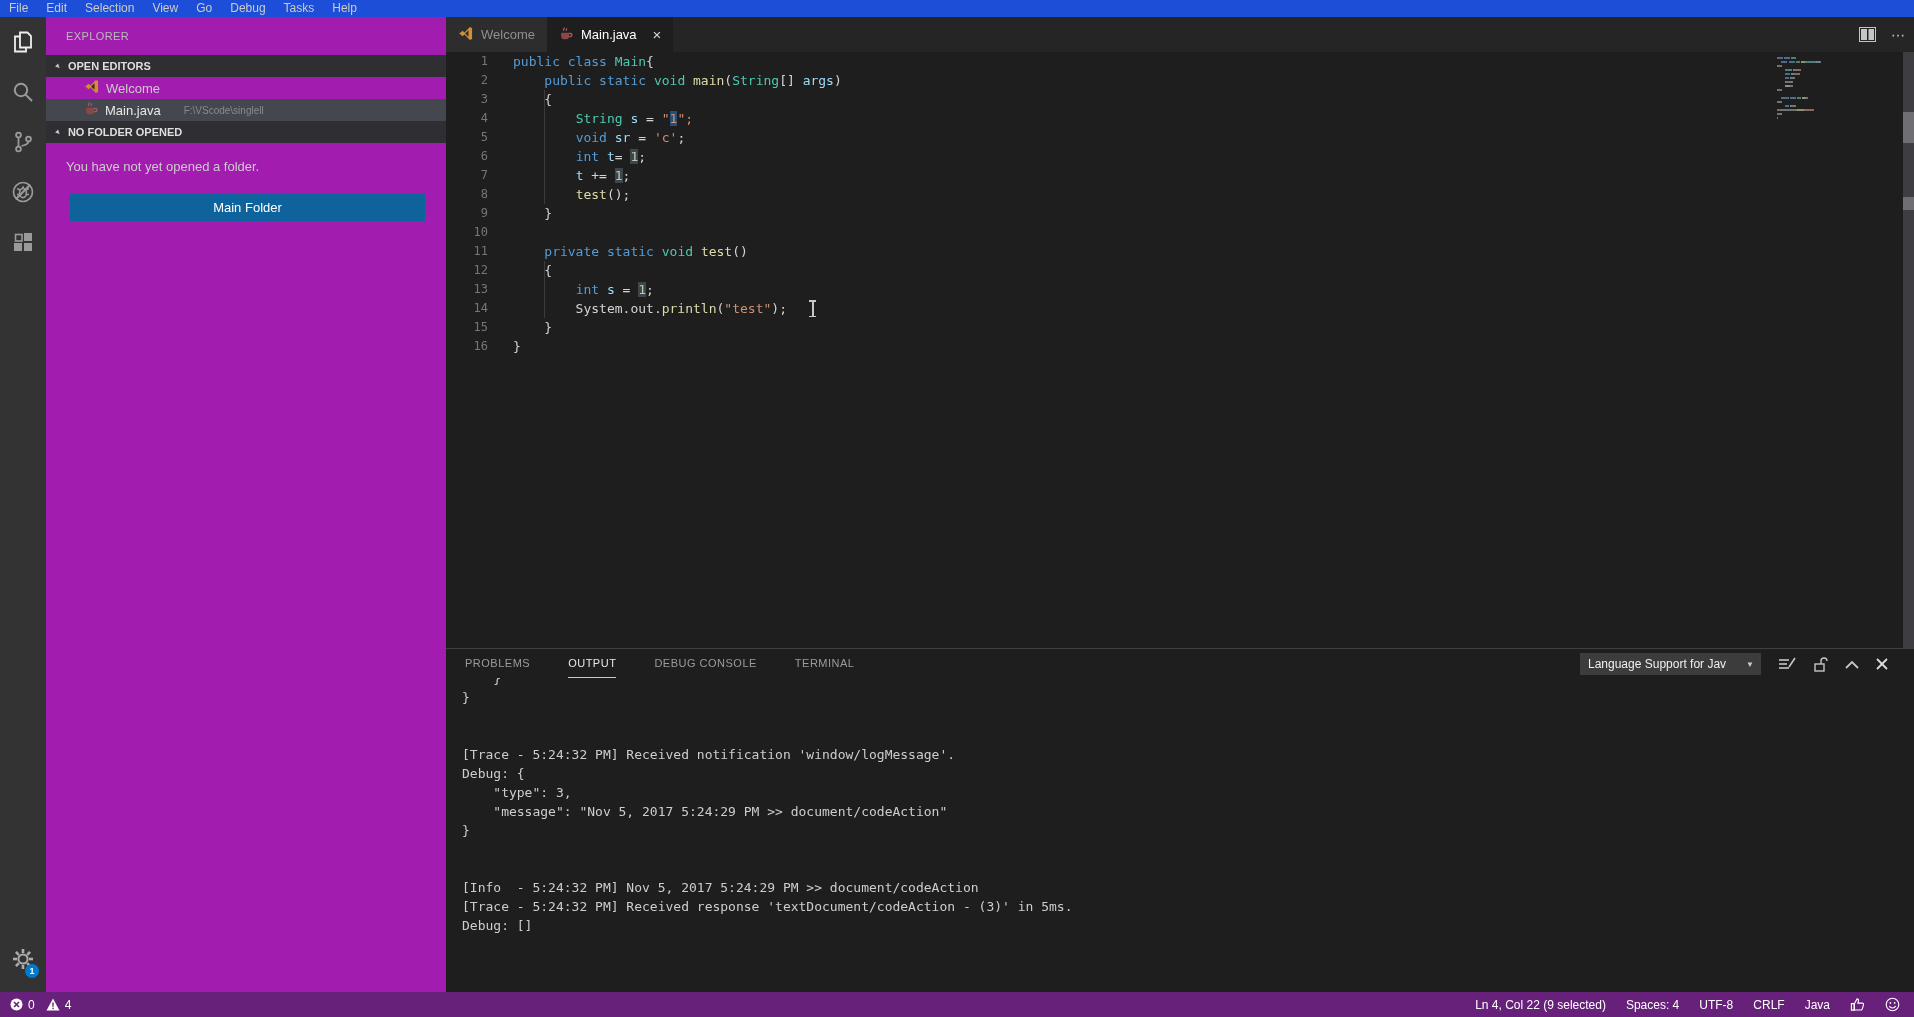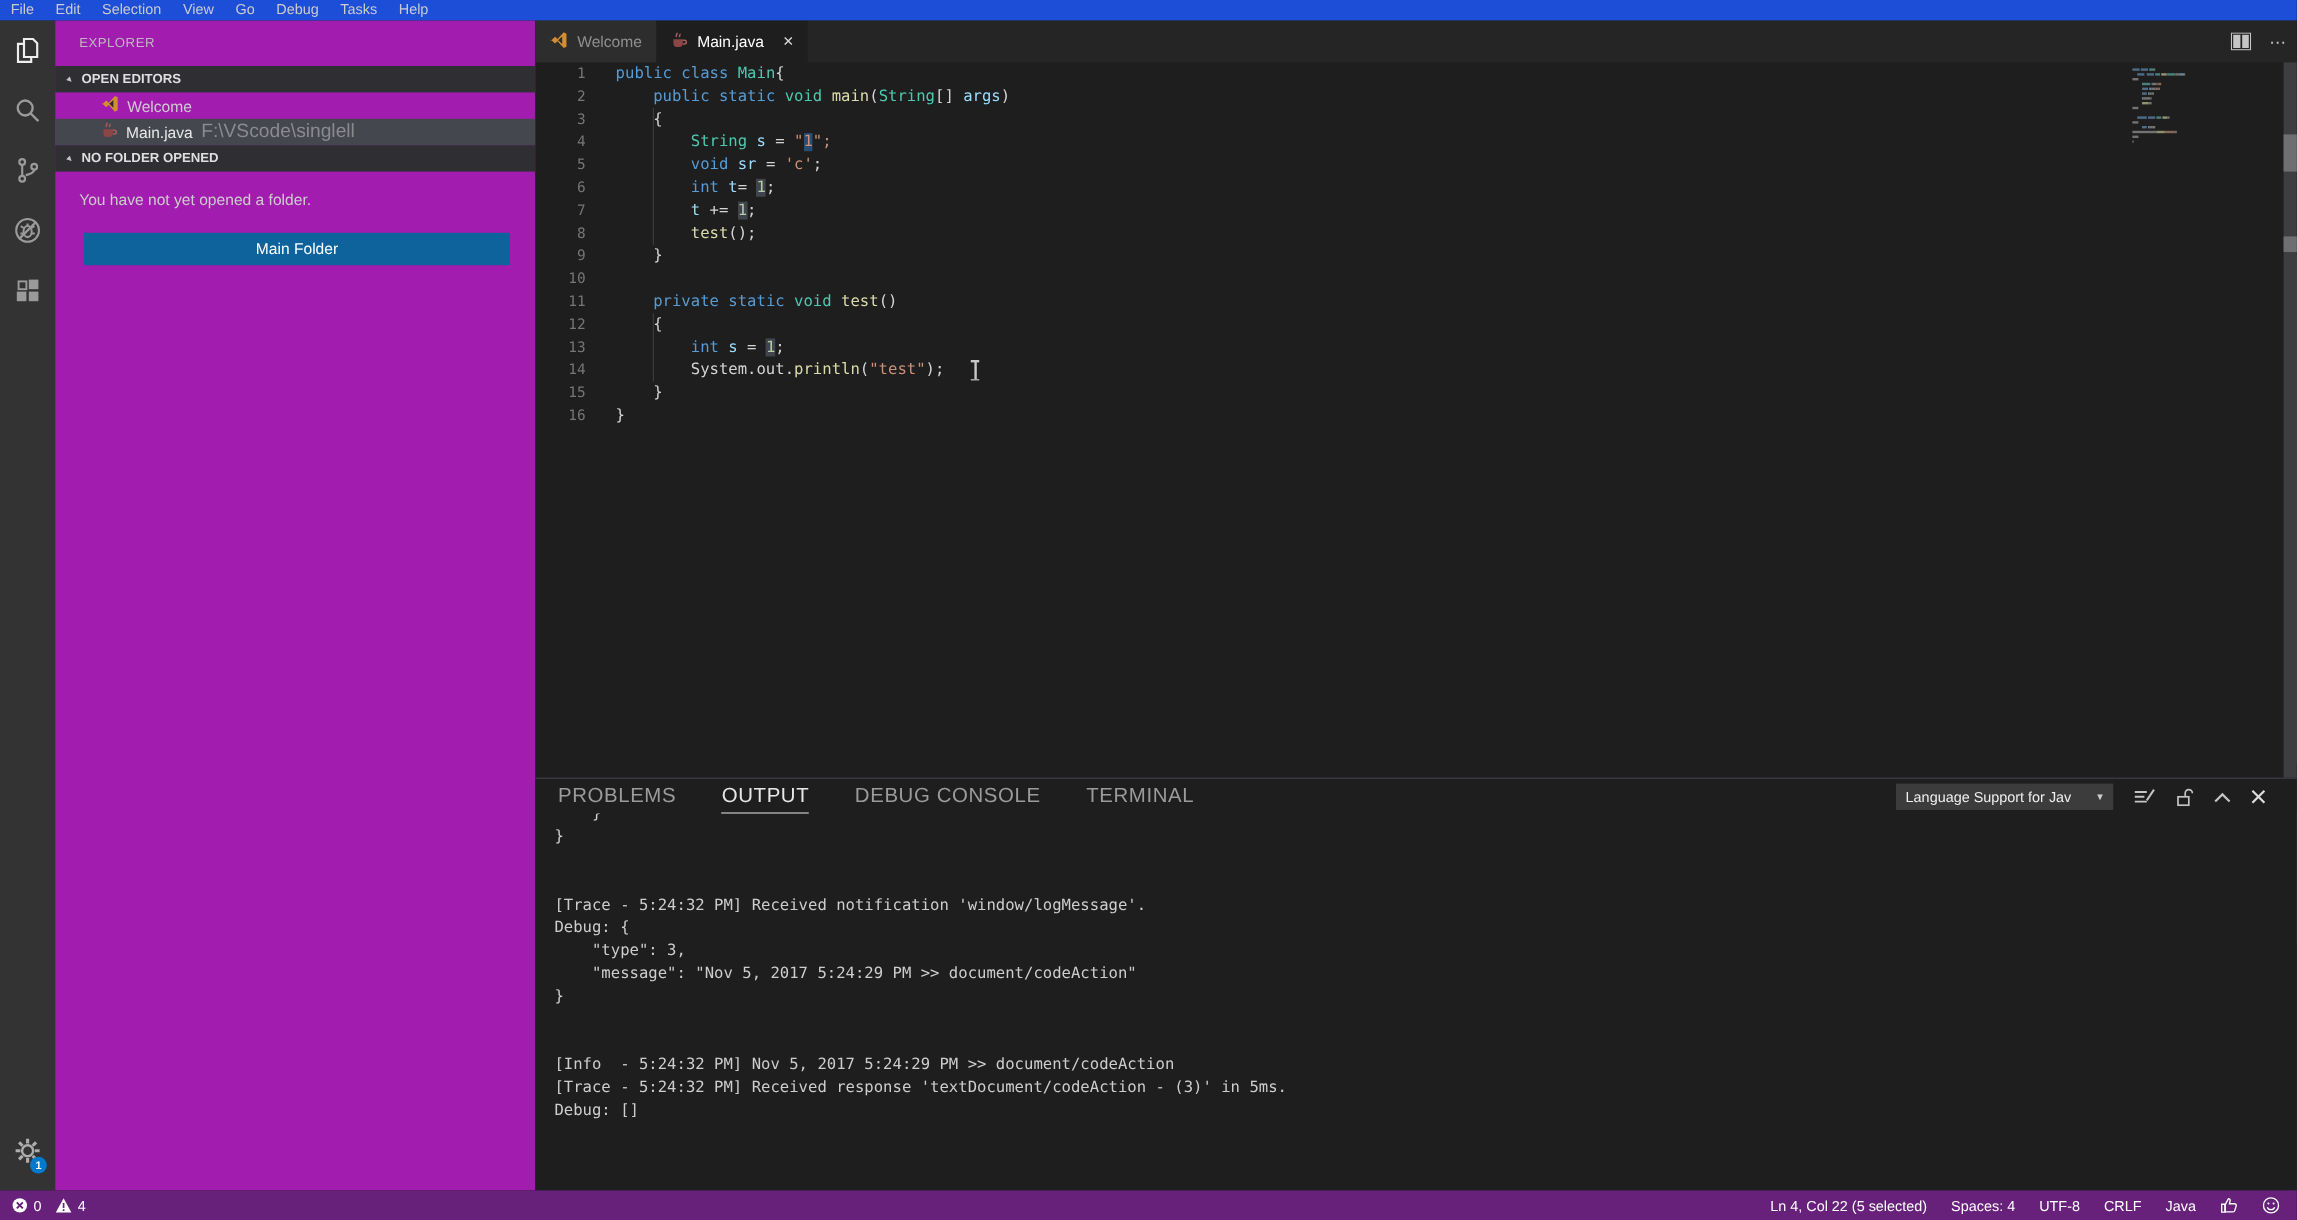--- a/index.html
+++ b/index.html
@@ -16,21 +16,21 @@
   .badge{position:absolute;right:7px;bottom:6px;width:14px;height:14px;border-radius:50%;background:#007ACC;
     color:#fff;font-size:9px;line-height:14px;text-align:center;font-weight:bold}
   
   .sidebar{position:absolute;left:46px;top:0;width:400px;height:100%;background:#a21caf;color:#CCC}
   .sb-title{height:38px;line-height:38px;padding-left:20px;font-size:11px;color:#BBBBBB;letter-spacing:.4px}
   .sb-section{height:22px;display:flex;align-items:center;background:#2E2E33;font-weight:bold;font-size:11px;
     color:#DFDFDF;padding-left:8px;gap:6px;cursor:pointer}
   .twistie{display:inline-block;font-size:8px;color:#C5C5C5;transform:rotate(-45deg) scale(.9)}
   .sb-row{height:22px;display:flex;align-items:center;padding-left:38px;font-size:13px;color:#CCCCCC;gap:7px;cursor:pointer}
   .sb-row.selected{background:#45474E;color:#E8E8E8}
-  .sb-detail{color:#8A8A8F;font-size:16px;margin-left:0;white-space:nowrap}
+  .sb-detail{color:#8A8A8F;font-size:10px;margin-left:16px;white-space:nowrap}
   .sb-msg{padding:16px 20px 8px;font-size:13px;color:#CCCCCC}
   .open-folder{display:block;margin:12px 0 0 24px;width:355px;height:27px;background:#0E639C;color:#FFFFFF;
     border:none;font-size:13px;font-family:inherit;cursor:pointer}
   
   .editorcol{position:absolute;left:446px;top:0;right:0;height:100%}
   .tabbar{position:absolute;top:0;left:0;right:0;height:35px;background:#252526;display:flex}
   .tab{height:35px;display:flex;align-items:center;padding:0 12px;gap:8px;font-size:13px;cursor:pointer}
   .tab.inactive{background:#2D2D2D;color:#8F8F8F}
   .tab.active{background:#1E1E1E;color:#FFFFFF}
   .tab-close{margin-left:8px;color:#D8D8D8;font-size:15px;line-height:15px}
@@ -52,21 +52,21 @@
   .sbar .dec2{position:absolute;left:0;top:145px;width:11px;height:13px;background:#6E6E73}
   .sbar .pthumb{position:absolute;left:0;top:624px;width:11px;height:110px;background:#55555A}
   .ibeam{position:absolute;left:362px;top:248px;width:10px;height:17px}
   .ibeam i{position:absolute;background:#C8C8C8}
   .ibeam .v{left:4px;top:1px;width:1.5px;height:15px}
   .ibeam .t,.ibeam .b{left:1px;width:7px;height:1.5px}
   .ibeam .t{top:0}.ibeam .b{bottom:0}
   
   .panel{position:absolute;left:0;right:0;top:631px;height:344px;background:#1E1E1E;border-top:1px solid #3F3F46;box-sizing:border-box}
   .panel-header{height:29px;display:flex;align-items:center;padding-left:19px;position:relative}
-  .ptab{font-size:17px;letter-spacing:.5px;color:#9B9B9B;margin-right:38px;height:28px;line-height:28px;cursor:pointer}
+  .ptab{font-size:11px;letter-spacing:.5px;color:#9B9B9B;margin-right:38px;height:28px;line-height:28px;cursor:pointer}
   .ptab.active{color:#E7E7E7;border-bottom:1px solid #C8C8C8}
   .panel-controls{position:absolute;right:26px;top:3px;display:flex;align-items:center;gap:17px;height:24px}
   .channel-select{width:166px;height:22px;background:#3C3C3C;color:#EFEFEF;font-size:12px;display:flex;
     align-items:center;justify-content:space-between;padding:0 7px 0 8px;cursor:pointer}
   .caret{font-size:8px;color:#CCCCCC}
   .picon{display:flex;align-items:center;cursor:pointer}
   .panel-clip{position:absolute;top:29px;left:16px;right:20px;bottom:0;overflow:hidden}
   .panel-content{margin-top:-9px;font-family:"DejaVu Sans Mono",monospace;font-size:13px;color:#CDCDCD;line-height:19px}
   .panel-content div{white-space:pre;height:19px}
   
@@ -495,21 +495,21 @@
       <span>0</span>
       <svg width="14" height="13" viewBox="0 0 14 13" style="margin-left:6px">
         <polygon points="7,0.5 13.5,12.5 0.5,12.5" fill="#FFFFFF"></polygon>
         <rect x="6.3" y="4.5" width="1.4" height="4.2" fill="#68217A"></rect>
           <rect x="6.3" y="9.7" width="1.4" height="1.5" fill="#68217A"></rect>
       </svg>
       <span>4</span>
     </span>
   </div>
   <div class="st-right" id="statusRight">
-      <span class="st-item">Ln 4, Col 22 (5 selected)</span>
+      <span class="st-item">Ln 4, Col 22 (9 selected)</span>
       <span class="st-item">Spaces: 4</span>
       <span class="st-item">UTF-8</span>
       <span class="st-item">CRLF</span>
       <span class="st-item">Java</span>
     <span class="st-item picon">
       <svg width="15" height="15" viewBox="0 0 16 16" fill="none" stroke="#FFFFFF" stroke-width="1.2">
         <path d="M1.5 7h3v7h-3z"></path>
         <path d="M4.5 13.5V7.5l3-5.5c1.1 0 1.8.9 1.5 2L8.4 6.5h4.6c1 0 1.7.9 1.4 1.9l-1.3 4.2c-.2.7-.9 1.2-1.6 1.2H4.5z"></path>
       </svg>
     </span>

